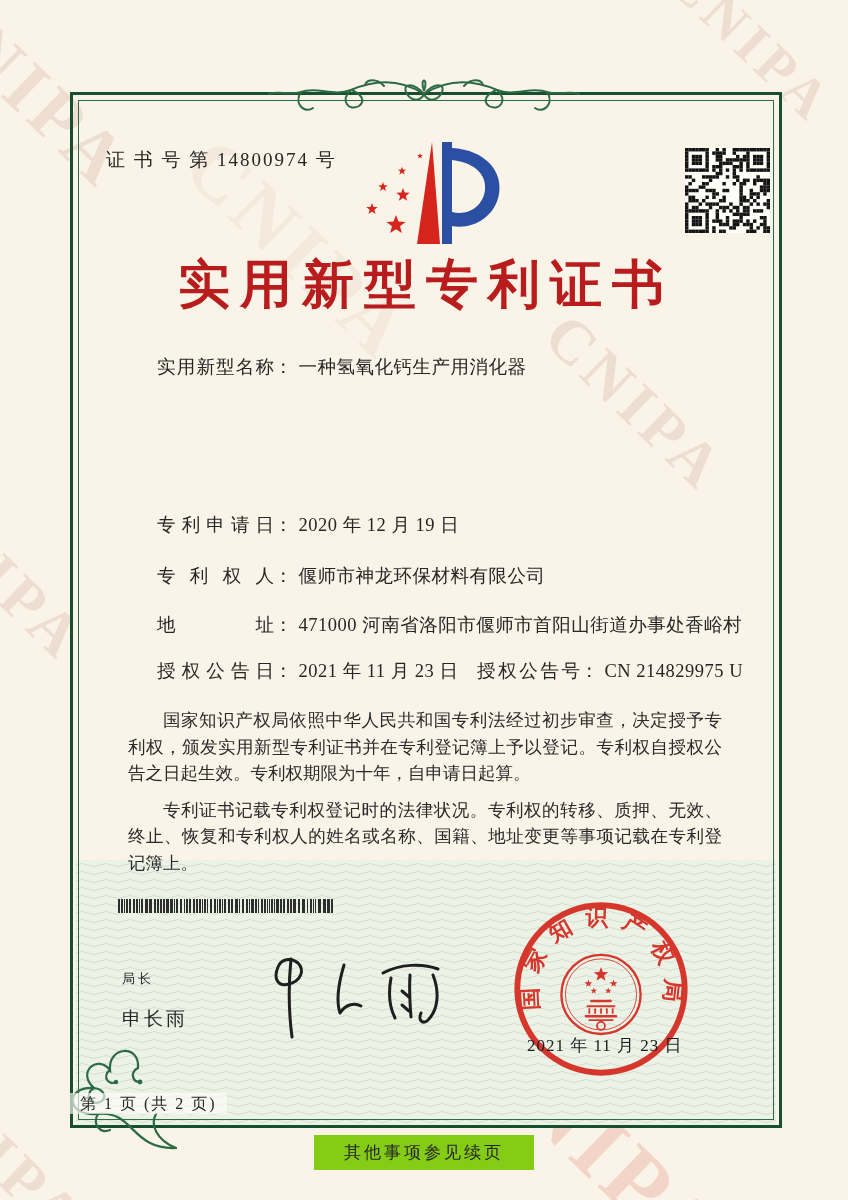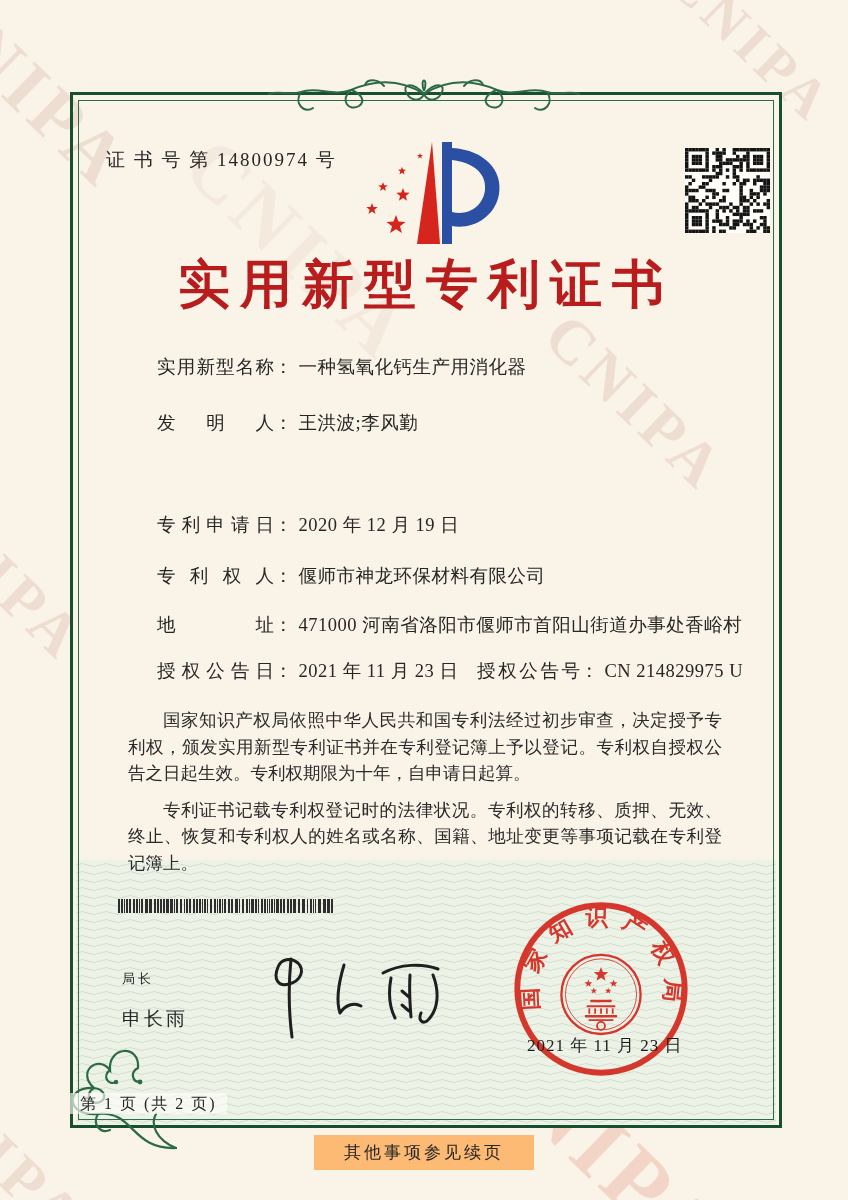--- a/index.html
+++ b/index.html
@@ -38,21 +38,21 @@
   .band{left:76px;top:860px;z-index:2;}
   .barcode{left:118px;top:899px;z-index:4;}
   .sig-title{left:122px;top:970px;font-size:13px;letter-spacing:3px;z-index:5;}
   .sig-name{left:122px;top:1006px;font-size:19px;letter-spacing:3px;z-index:5;}
   .sig-script{left:248px;top:945px;z-index:5;}
   .seal{left:511px;top:899px;z-index:5;opacity:0.92;}
   .seal-date{left:527px;top:1034px;font-size:17px;letter-spacing:1px;color:#1d1d1d;z-index:6;white-space:nowrap;}
   .pageinfo{left:70px;top:1094px;width:572px;text-align:left;font-size:16px;z-index:4;}
   .pageinfo span{background:rgba(252,252,247,0.65);padding:2px 10px;letter-spacing:2px;}
   .contnote{left:0;top:1135px;width:848px;text-align:center;z-index:4;}
-  .contnote span{display:inline-block;background:#fdba74;padding:6px 30px;font-size:17px;letter-spacing:3px;}
+  .contnote span{display:inline-block;background:#84cc16;padding:6px 30px;font-size:17px;letter-spacing:3px;}
   .ornament{z-index:4;pointer-events:none;}
   .logo{left:339px;top:138px;z-index:4;}
   .qr{left:685px;top:148px;z-index:4;}
 </style>
 </head>
 <body>
 
 <div class="page">
 
   <span class="wm" style="left:-40px;top:-36px;font-size:74px;">CNIPA</span>
@@ -450,23 +450,20 @@
         <rect x="78.20" y="81.60" width="3.45" height="3.45"></rect>
         <rect x="81.60" y="81.60" width="3.45" height="3.45"></rect>
       </g>
   </svg>
 
   <div class="abs title">实用新型专利证书</div>
 
   <div class="abs row" style="top:354px;">
     <span class="lbl">实用新型名称</span><span class="colon">：</span><span class="val">一种氢氧化钙生产用消化器</span>
   </div>
-  <div class="abs row" style="top:410px;">
-    <span class="lbl">发明人</span><span class="colon">：</span><span class="val">王洪波;李风勤</span>
-  </div>
   <div class="abs row" style="top:512px;">
     <span class="lbl">专利申请日</span><span class="colon">：</span><span class="val">2020 年 12 月 19 日</span>
   </div>
   <div class="abs row" style="top:563px;">
     <span class="lbl">专利权人</span><span class="colon">：</span><span class="val">偃师市神龙环保材料有限公司</span>
   </div>
   <div class="abs row" style="top:612px;">
     <span class="lbl">地址</span><span class="colon">：</span><span class="val">471000  河南省洛阳市偃师市首阳山街道办事处香峪村</span>
   </div>
   <div class="abs row" style="top:658px;">

